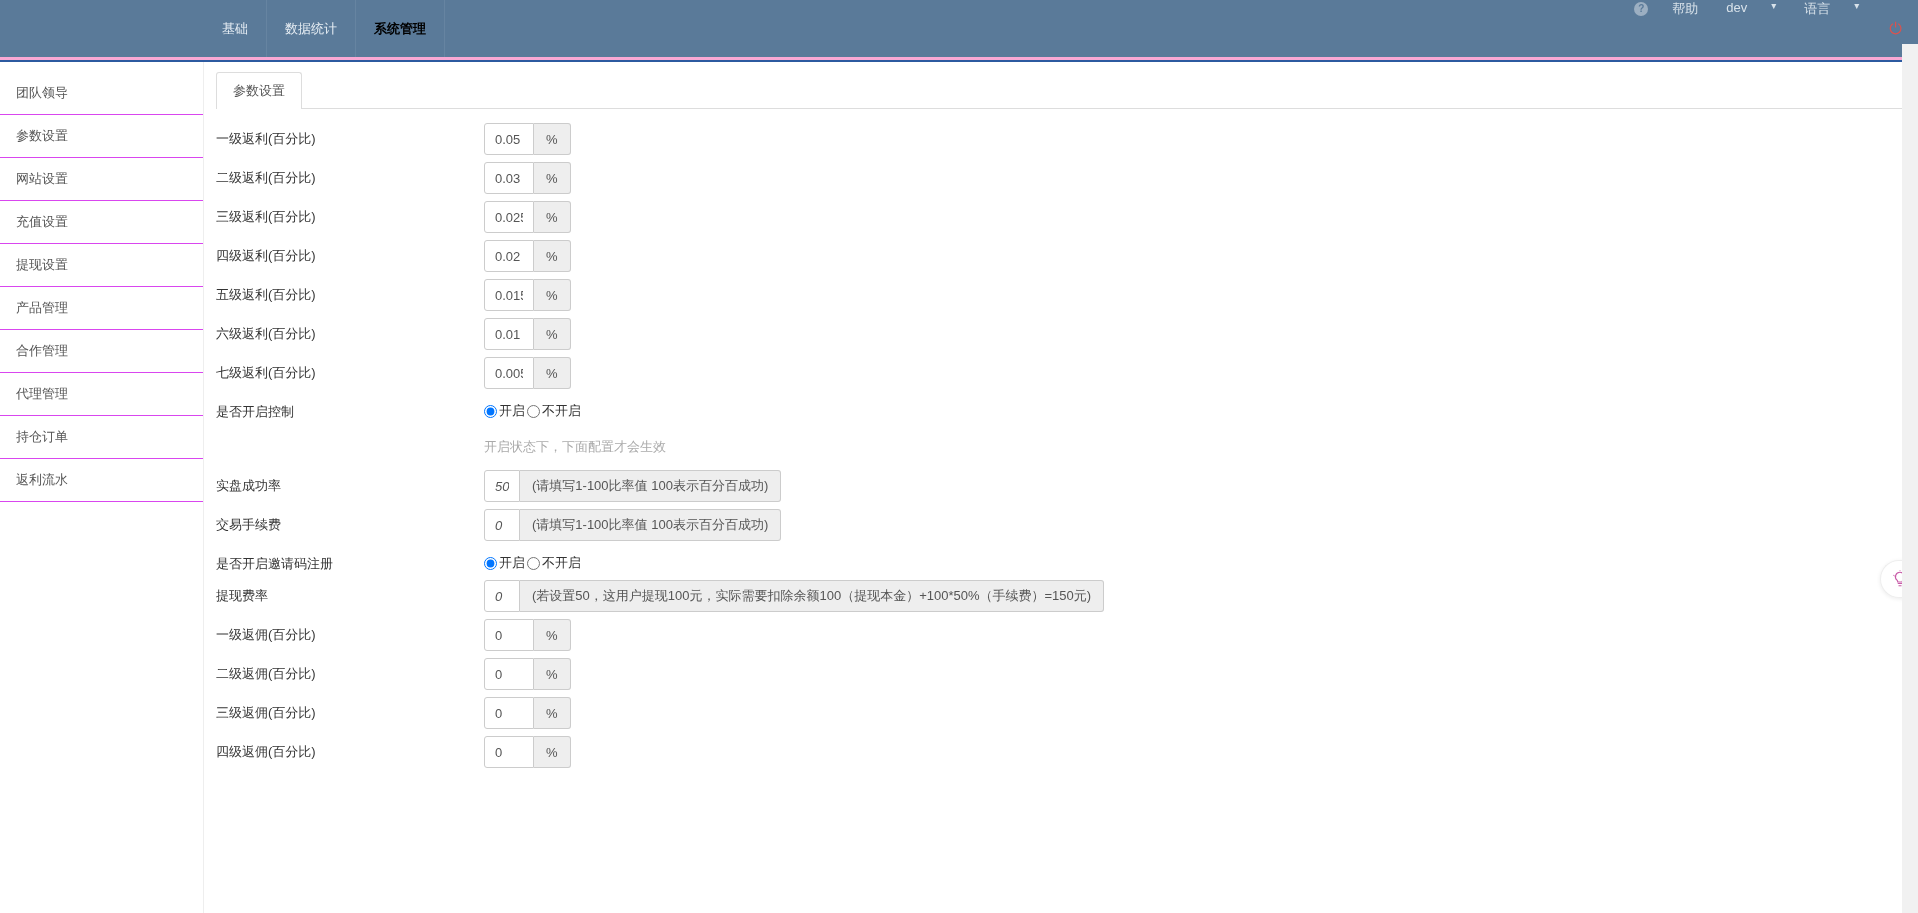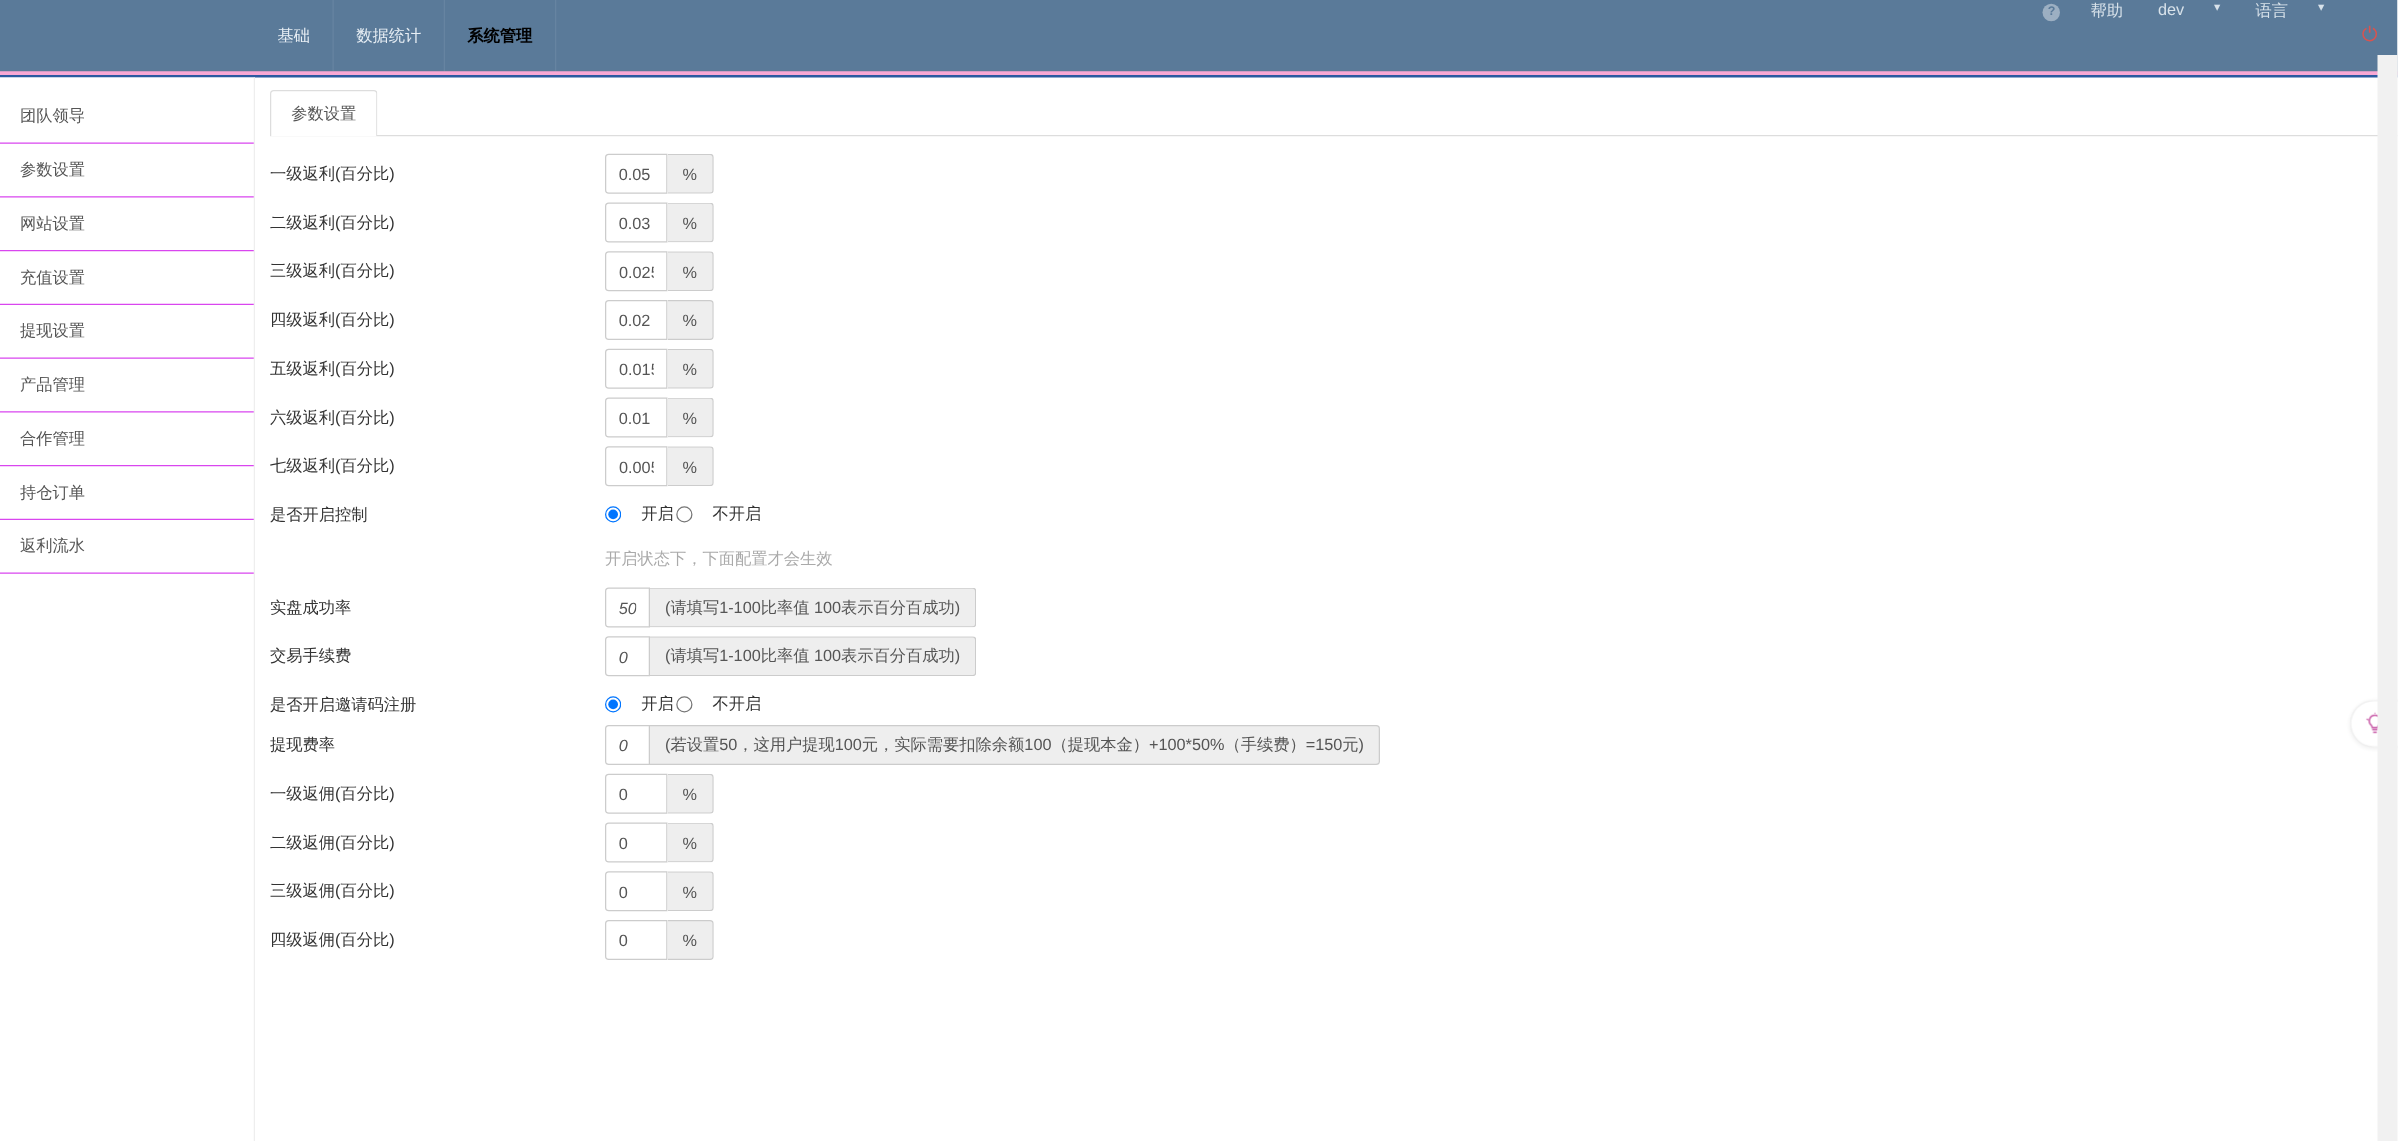--- a/index.html
+++ b/index.html
@@ -174,21 +174,21 @@
     }
     .radio-group {
       padding-top: 6px;
       display: flex;
       gap: 2px;
       align-items: center;
     }
     .radio-label {
       display: flex;
       align-items: center;
-      gap: 16px;
+      gap: 2px;
       cursor: pointer;
       font-size: 13px;
       color: #333;
     }
     .helper-text {
       color: #aaa;
       font-size: 13px;
       margin-top: 18px;
       margin-bottom: 4px;
     }
@@ -247,20 +247,21 @@
 
 <div class="layout">
   <div class="sidebar">
     <div class="sidebar-item"><span>团队领导</span></div>
     <div class="sidebar-item"><span>参数设置</span></div>
     <div class="sidebar-item"><span>网站设置</span></div>
     <div class="sidebar-item"><span>充值设置</span></div>
     <div class="sidebar-item"><span>提现设置</span></div>
     <div class="sidebar-item"><span>产品管理</span></div>
     <div class="sidebar-item"><span>合作管理</span></div>
+    <div class="sidebar-item"><span>代理管理</span></div>
     <div class="sidebar-item"><span>持仓订单</span></div>
     <div class="sidebar-item"><span>返利流水</span></div>
   </div>
 
   <div class="main">
     <div class="tab-bar">
       <div class="tab">参数设置</div>
     </div>
 
     <div class="form">

